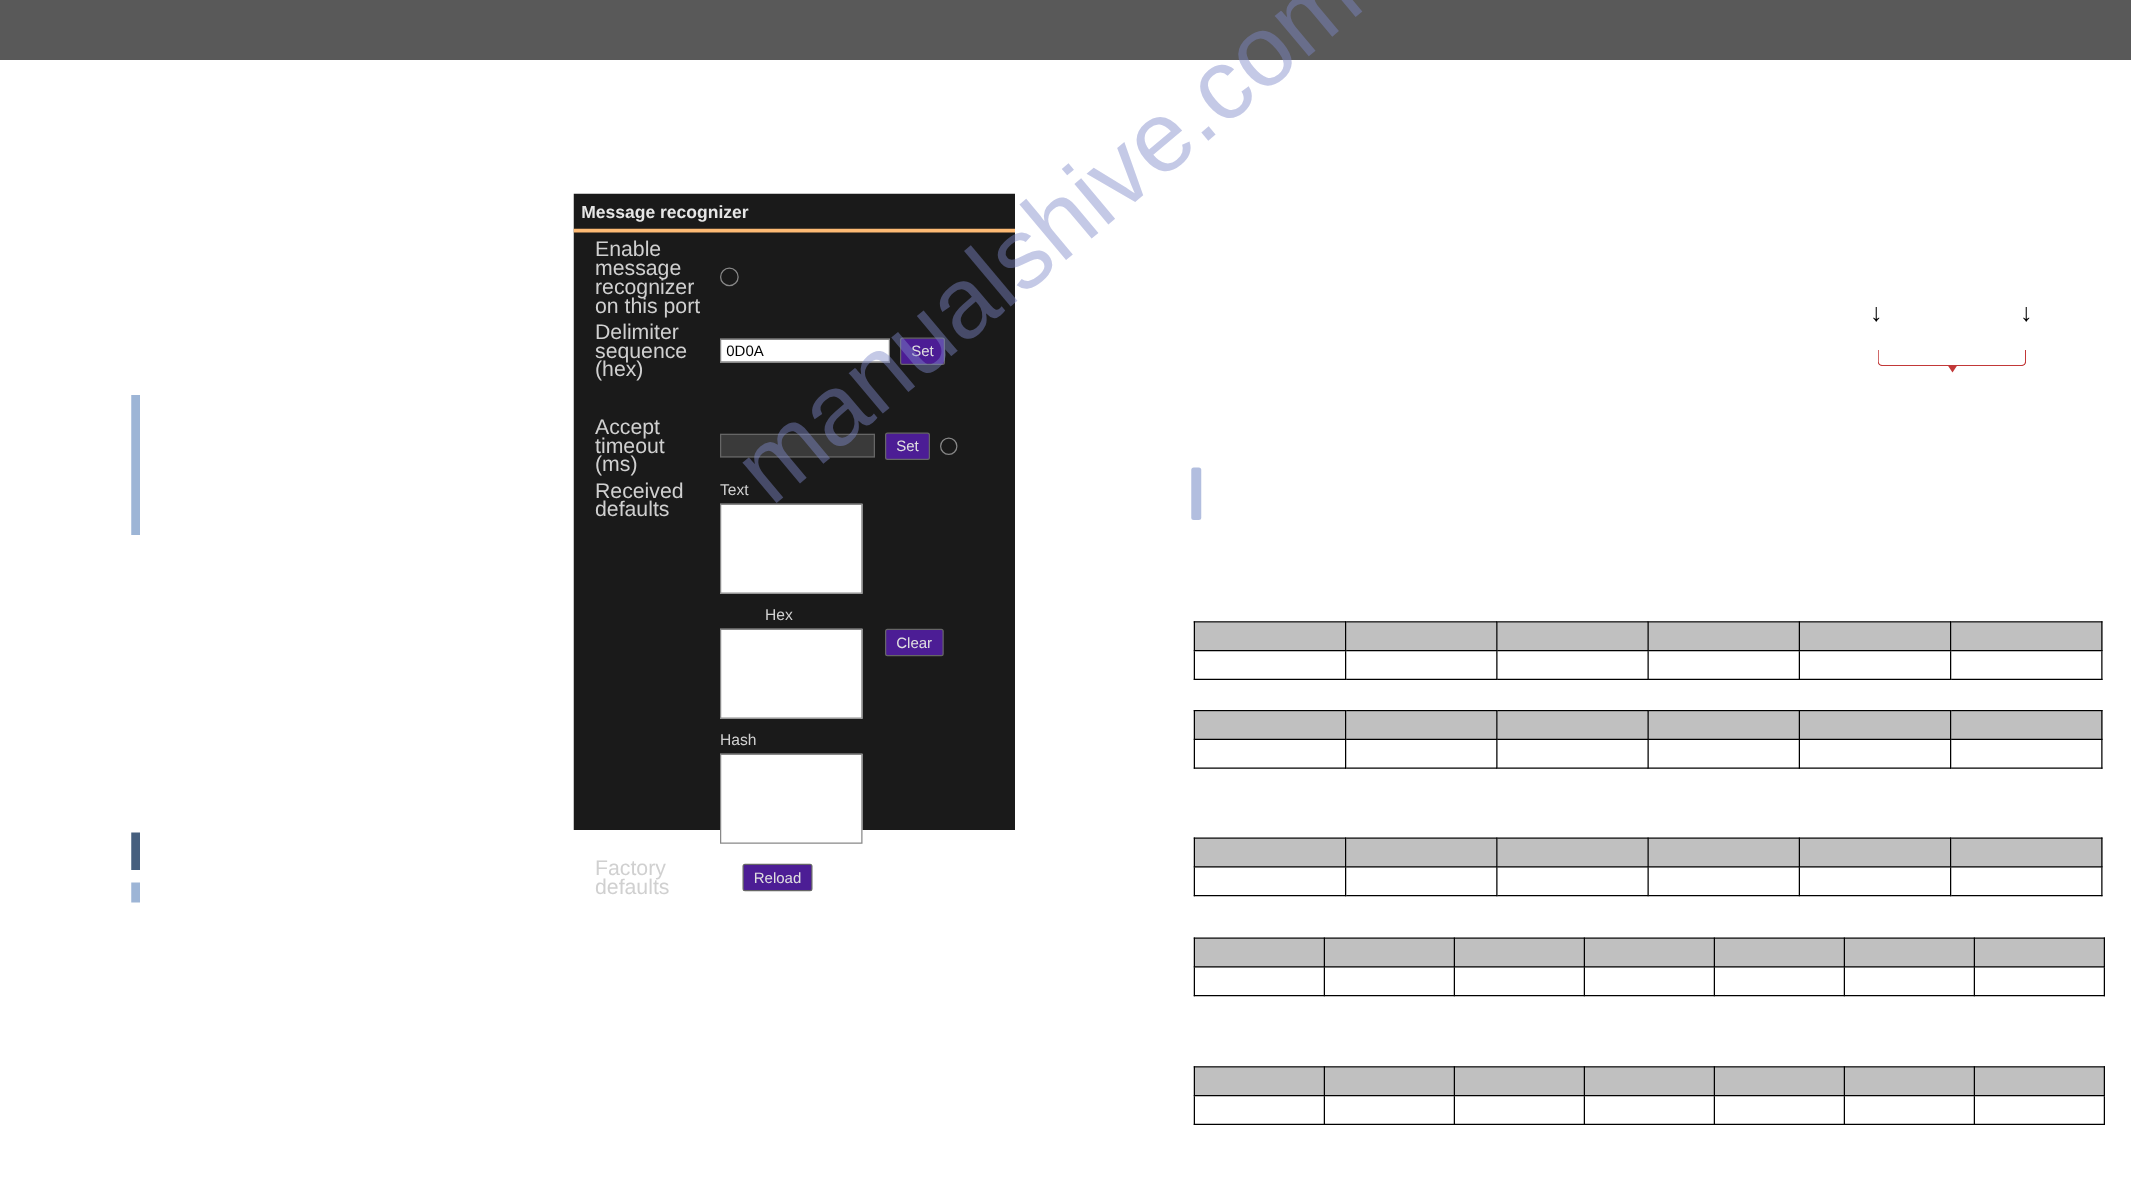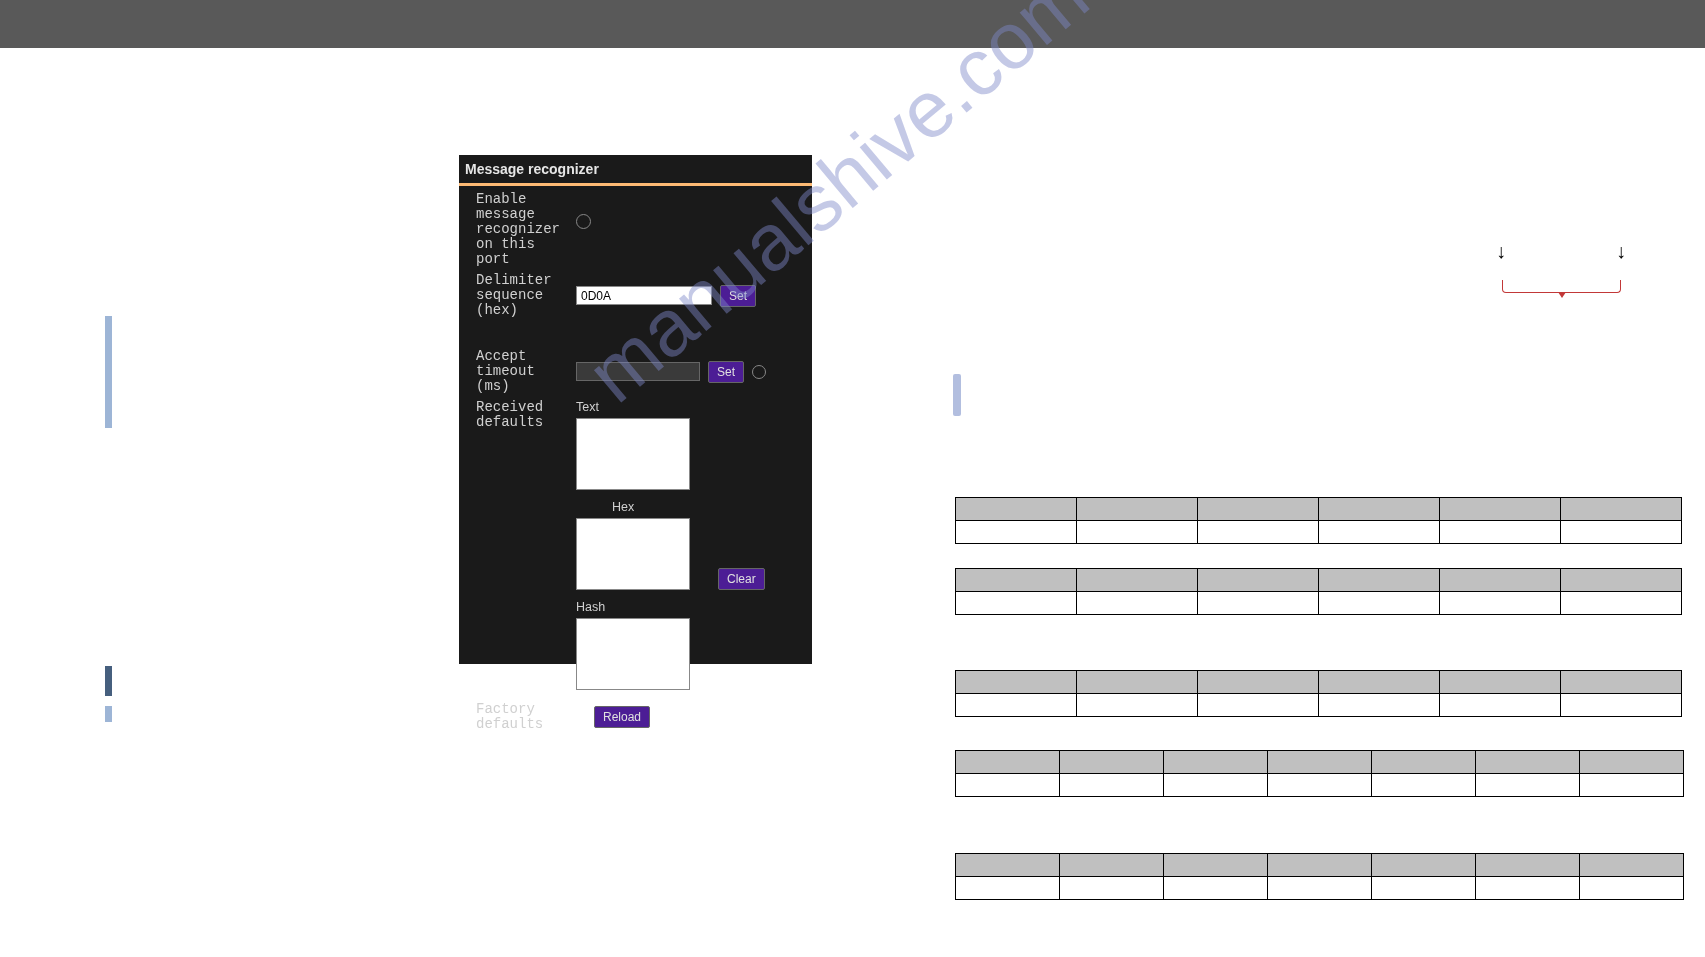--- a/index.html
+++ b/index.html
@@ -53,24 +53,23 @@
     flex-direction: column;
     gap: 6px;
   }
   .row {
     display: flex;
     align-items: flex-start;
     gap: 8px;
   }
   .lbl {
     width: 92px;
-    font-size: 14px;
+    font-size: 17px;
     line-height: 15px;
     color:#d0d0d0;
-    font-family:Liberation Mono, monospace;
   }
   .radio-dot {
     width: 13px; height:13px;
     border-radius: 50%;
     border: 1px solid #888;
     background: #1a1a1a;
     margin-top: 22px;
   }
   .text-input {
     height: 19px;
@@ -106,21 +105,21 @@
     font-size:12.5px;
     margin-bottom:4px;
     color:#d0d0d0;
   }
   .big-box {
     width: 112px;
     height: 70px;
     background:#ffffff;
     border:1px solid #888;
   }
-  .hex-row, .hash-row { display:flex; align-items:flex-end; gap:28px; }
+  .hex-row, .hash-row { display:flex; align-items:flex-start; gap:18px; }
   .received-block { display:flex; gap:8px; }
   .received-block .lbl { margin-top:0; }
 
   
   .arrow {
     position:absolute;
     font-size:20px;
     color:#000;
   }
   .arrow.a1 { left:1496px; top:240px; }

